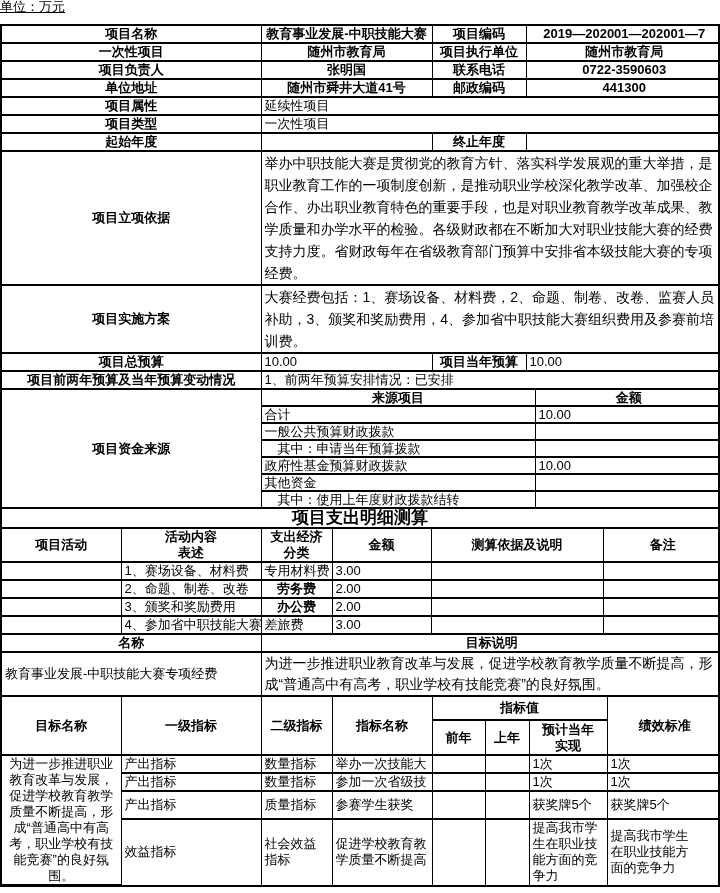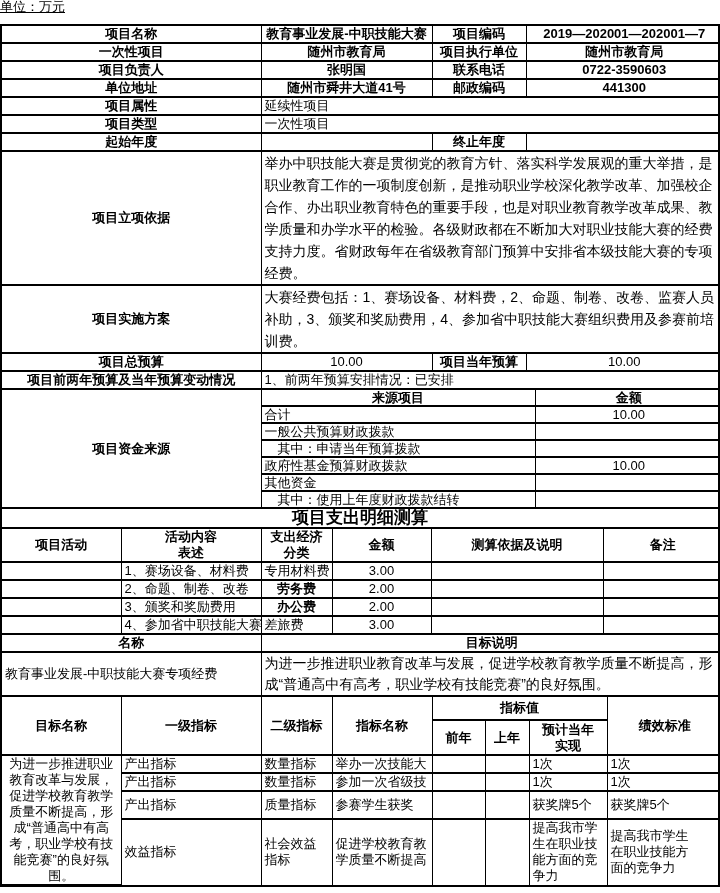--- a/index.html
+++ b/index.html
@@ -14,21 +14,21 @@
   .sheet { border:2px solid #000; border-bottom-width:1px; }
   table { border-collapse:collapse; table-layout:fixed; width:100%; }
   td {
     border-right:1px solid #000; border-bottom:2px solid #000;
     font-size:13px; line-height:16px; padding:0 3px;
     vertical-align:middle; overflow:hidden; word-break:break-all;
   }
   td.lastcol { border-right:none; }
   tr.lastrow td { border-bottom:1px solid #000; }
   .c { text-align:center;font-weight:bold; }
-  .r { text-align:center; }
+  .r { text-align:left; }
   .t { vertical-align:top; }
   .nw { white-space:nowrap; }
   .pre { white-space:pre-line; }
   .big { font-size:14px; line-height:22px; }
   .fund td { line-height:15px; }
   .sec-title {
     border-bottom:2px solid #000; text-align:center; font-weight:bold;
     font-size:17px; line-height:18px; height:18px; overflow:hidden;
   }
   .goalcell { text-align:center; line-height:16px; }

